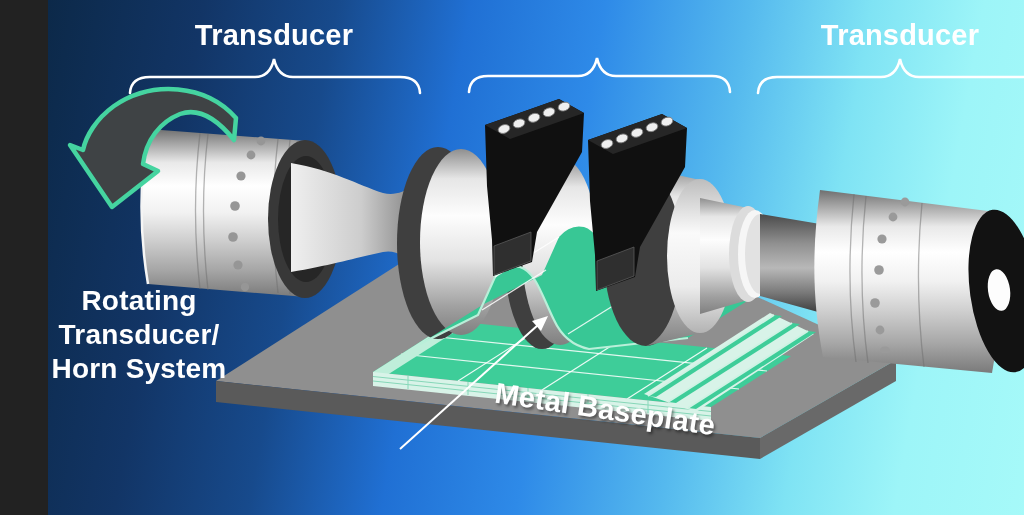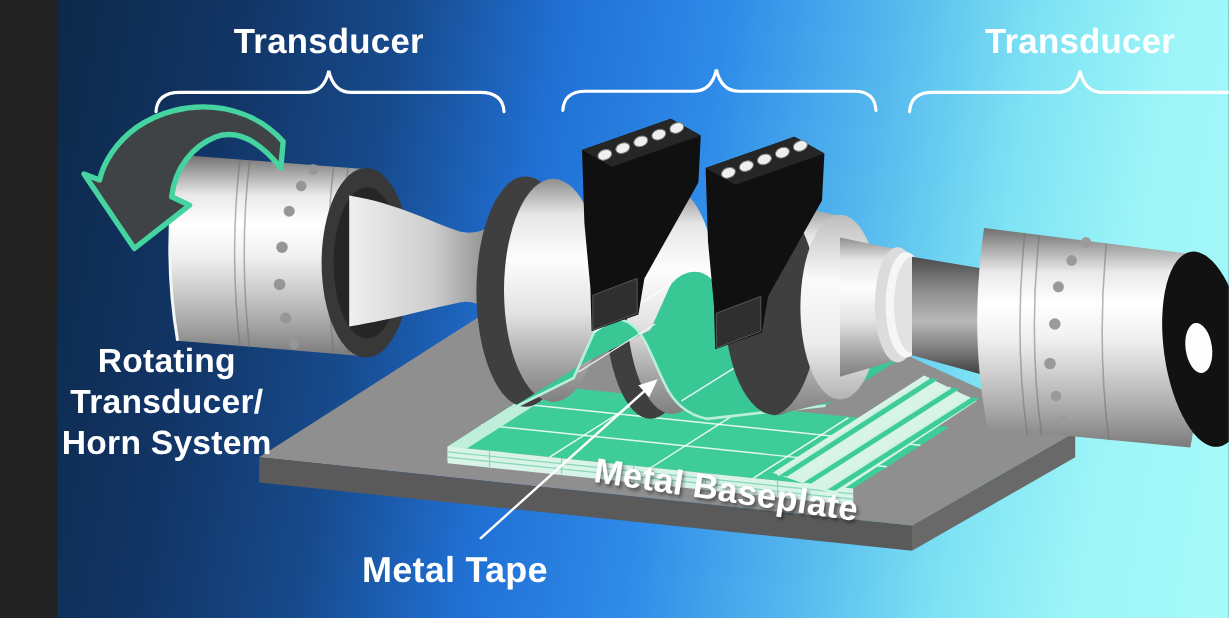--- a/index.html
+++ b/index.html
@@ -233,15 +233,14 @@
 
   <div class="lbl lbl-top" style="left:116px;width:220px;">Transducer</div>
   <div class="lbl lbl-top" style="left:742px;width:220px;">Transducer</div>
 
   <div class="lbl lbl-rotating">
     <div>Rotating</div>
     <div>Transducer/</div>
     <div>Horn System</div>
   </div>
 
-  <div class="lbl lbl-tape">Metal Tape</div>
   <div class="lbl lbl-baseplate">Metal Baseplate</div>
 </div>
 
 </body></html>

